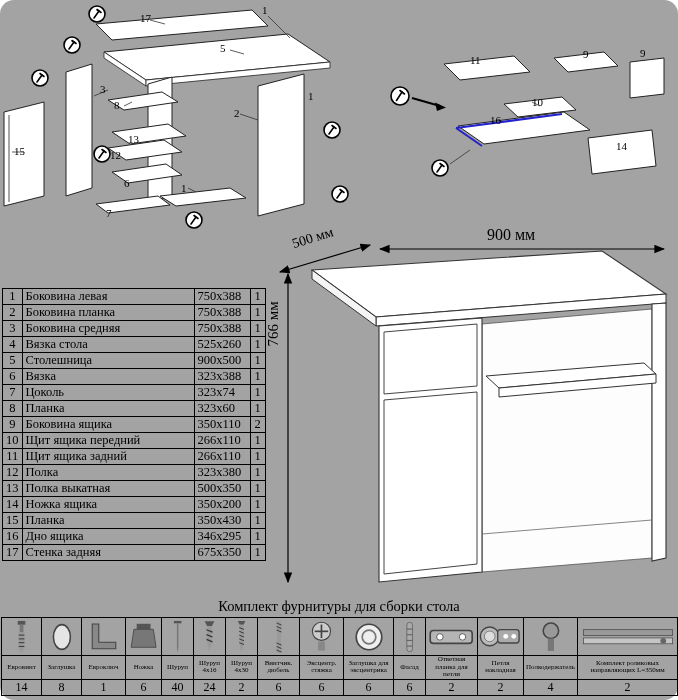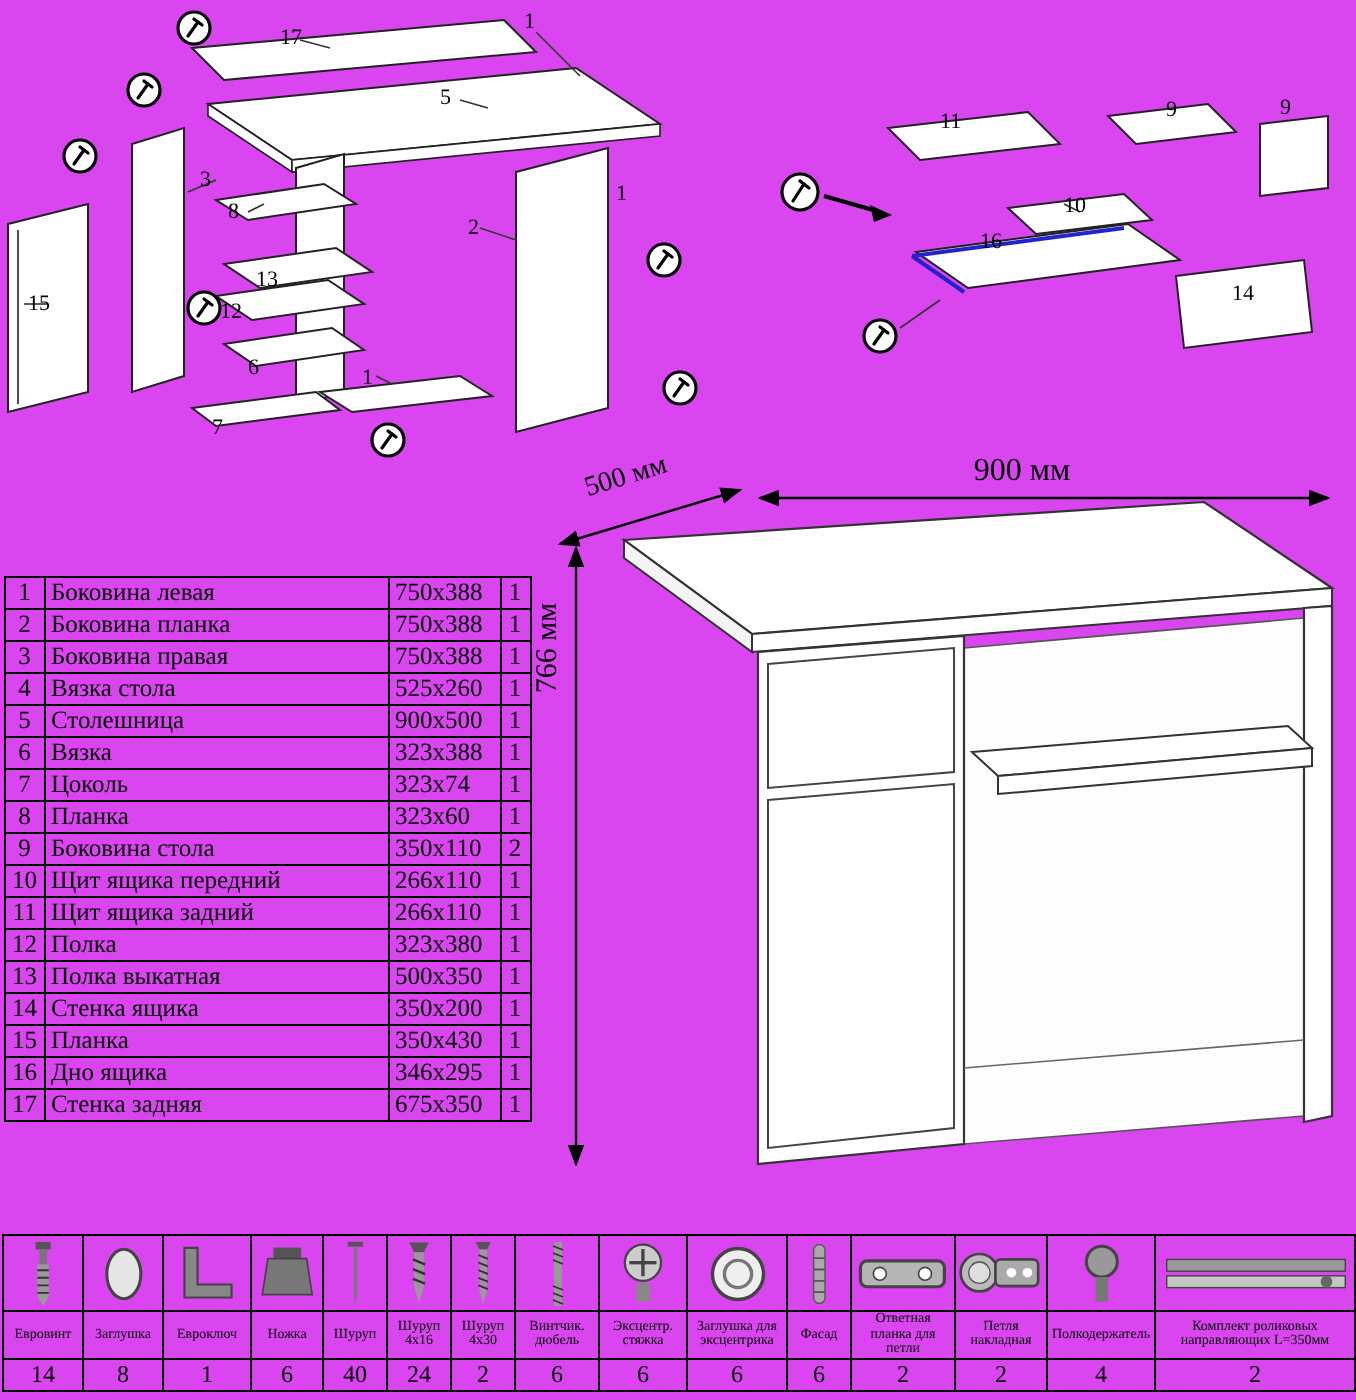--- a/index.html
+++ b/index.html
@@ -1,18 +1,18 @@
 <!DOCTYPE html>
 <html><head>
 <meta charset="utf-8">
 <style>
   * { margin:0; padding:0; box-sizing:border-box; }
   html,body { width:678px; height:700px; background:#fff; }
   body { font-family:"Liberation Serif", serif; position:relative; overflow:hidden; color:#000; }
-  .sheet { position:absolute; inset:0; background:#d946ef; }
+  .sheet { position:absolute; inset:0; background:#a3a3a3;border-radius:14px; }
   .svg-abs { position:absolute; }
   svg text { font-family:"Liberation Serif", serif; fill:#000; }
   .part-label { font-size:11px; }
   .panel { fill:#ffffff; stroke:#222; stroke-width:1; }
   .thin  { fill:#ffffff; stroke:#222; stroke-width:0.8; }
   .leader { stroke:#333; stroke-width:0.8; }
   .callout { fill:#fff; stroke:#000; stroke-width:1.6; }
   .screwline { stroke:#000; stroke-width:1.6; stroke-linecap:round; }
   .bluehl { stroke:#2323cc; stroke-width:2; fill:none; }
 
@@ -182,21 +182,21 @@
           <td class="pt-qty">1</td>
         </tr>
         <tr>
           <td class="pt-num">2</td>
           <td class="pt-name">Боковина планка</td>
           <td class="pt-size">750x388</td>
           <td class="pt-qty">1</td>
         </tr>
         <tr>
           <td class="pt-num">3</td>
-          <td class="pt-name">Боковина правая</td>
+          <td class="pt-name">Боковина средняя</td>
           <td class="pt-size">750x388</td>
           <td class="pt-qty">1</td>
         </tr>
         <tr>
           <td class="pt-num">4</td>
           <td class="pt-name">Вязка стола</td>
           <td class="pt-size">525x260</td>
           <td class="pt-qty">1</td>
         </tr>
         <tr>
@@ -218,21 +218,21 @@
           <td class="pt-qty">1</td>
         </tr>
         <tr>
           <td class="pt-num">8</td>
           <td class="pt-name">Планка</td>
           <td class="pt-size">323x60</td>
           <td class="pt-qty">1</td>
         </tr>
         <tr>
           <td class="pt-num">9</td>
-          <td class="pt-name">Боковина стола</td>
+          <td class="pt-name">Боковина ящика</td>
           <td class="pt-size">350x110</td>
           <td class="pt-qty">2</td>
         </tr>
         <tr>
           <td class="pt-num">10</td>
           <td class="pt-name">Щит ящика передний</td>
           <td class="pt-size">266x110</td>
           <td class="pt-qty">1</td>
         </tr>
         <tr>
@@ -248,21 +248,21 @@
           <td class="pt-qty">1</td>
         </tr>
         <tr>
           <td class="pt-num">13</td>
           <td class="pt-name">Полка выкатная</td>
           <td class="pt-size">500x350</td>
           <td class="pt-qty">1</td>
         </tr>
         <tr>
           <td class="pt-num">14</td>
-          <td class="pt-name">Стенка ящика</td>
+          <td class="pt-name">Ножка ящика</td>
           <td class="pt-size">350x200</td>
           <td class="pt-qty">1</td>
         </tr>
         <tr>
           <td class="pt-num">15</td>
           <td class="pt-name">Планка</td>
           <td class="pt-size">350x430</td>
           <td class="pt-qty">1</td>
         </tr>
         <tr>
@@ -273,20 +273,21 @@
         </tr>
         <tr>
           <td class="pt-num">17</td>
           <td class="pt-name">Стенка задняя</td>
           <td class="pt-size">675x350</td>
           <td class="pt-qty">1</td>
         </tr>
       </tbody>
   </table>
 
+  <div class="hw-title">Комплект фурнитуры для сборки стола</div>
 
   <table class="hw-table">
     <colgroup id="hw-colgroup">
         <col style="width: 40px;">
         <col style="width: 40px;">
         <col style="width: 44px;">
         <col style="width: 36px;">
         <col style="width: 32px;">
         <col style="width: 32px;">
         <col style="width: 32px;">

